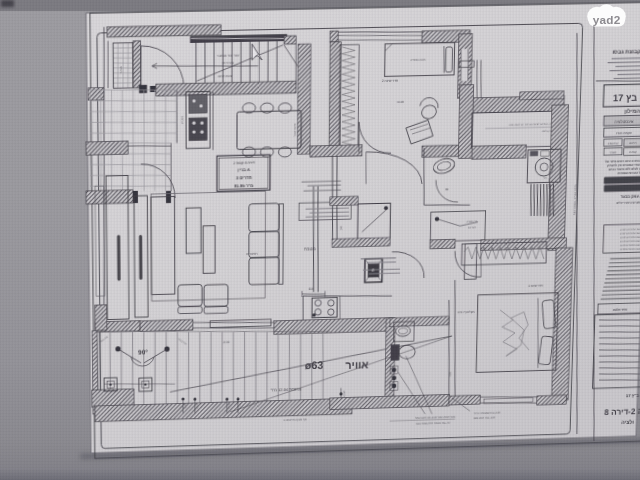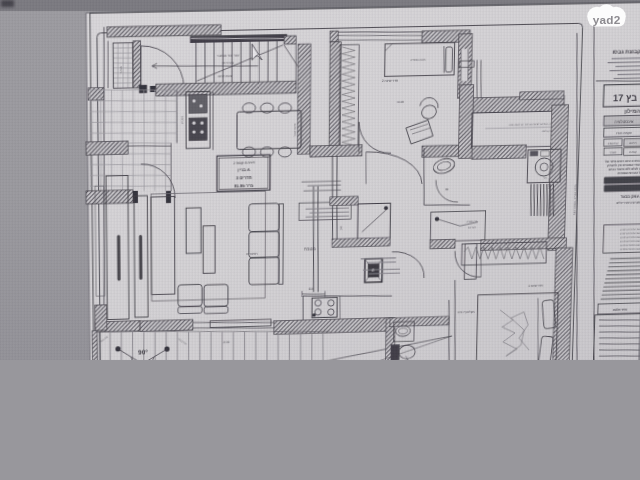--- a/index.html
+++ b/index.html
@@ -1,15 +1,15 @@
 <!DOCTYPE html>
 <html lang="he"><head><meta charset="utf-8">
 <style>
 html,body{margin:0;padding:0;background:#98979c}
-#ph{position:relative;width:640px;height:360px;overflow:hidden;background:#e5e5e5;font-family:"Liberation Sans",sans-serif}
+#ph{position:relative;width:640px;height:480px;overflow:hidden;background:#e5e5e5;font-family:"Liberation Sans",sans-serif}
 #paperwrap{position:absolute;left:0;top:0;width:700px;height:470px;transform-origin:0 0;transform:matrix3d(1.02091500, -0.01944190, 0.00000000, 0.00002721, 0.01948766, 1.04343636, 0.00000000, 0.00008888, 0.00000000, 0.00000000, 1.00000000, 0.00000000, 0.32126069, 4.24002326, 0.00000000, 1.00000000)}
 </style></head>
 <body>
 <div id="ph">
 
 <div style="position:absolute;left:0;top:0;width:640px;height:480px;background:linear-gradient(180deg,#9c9ba0 0%,#9a999e 40%,#939298 75%,#8a898f 92%,#7f7e85 100%)"></div>
 
 <div style="position:absolute;left:0;top:0;width:640px;height:11px;background:#7b7a80"></div>
 
 <div style="position:absolute;left:1px;top:0;width:13px;height:7px;background:#45434b;filter:blur(1.5px)"></div>

